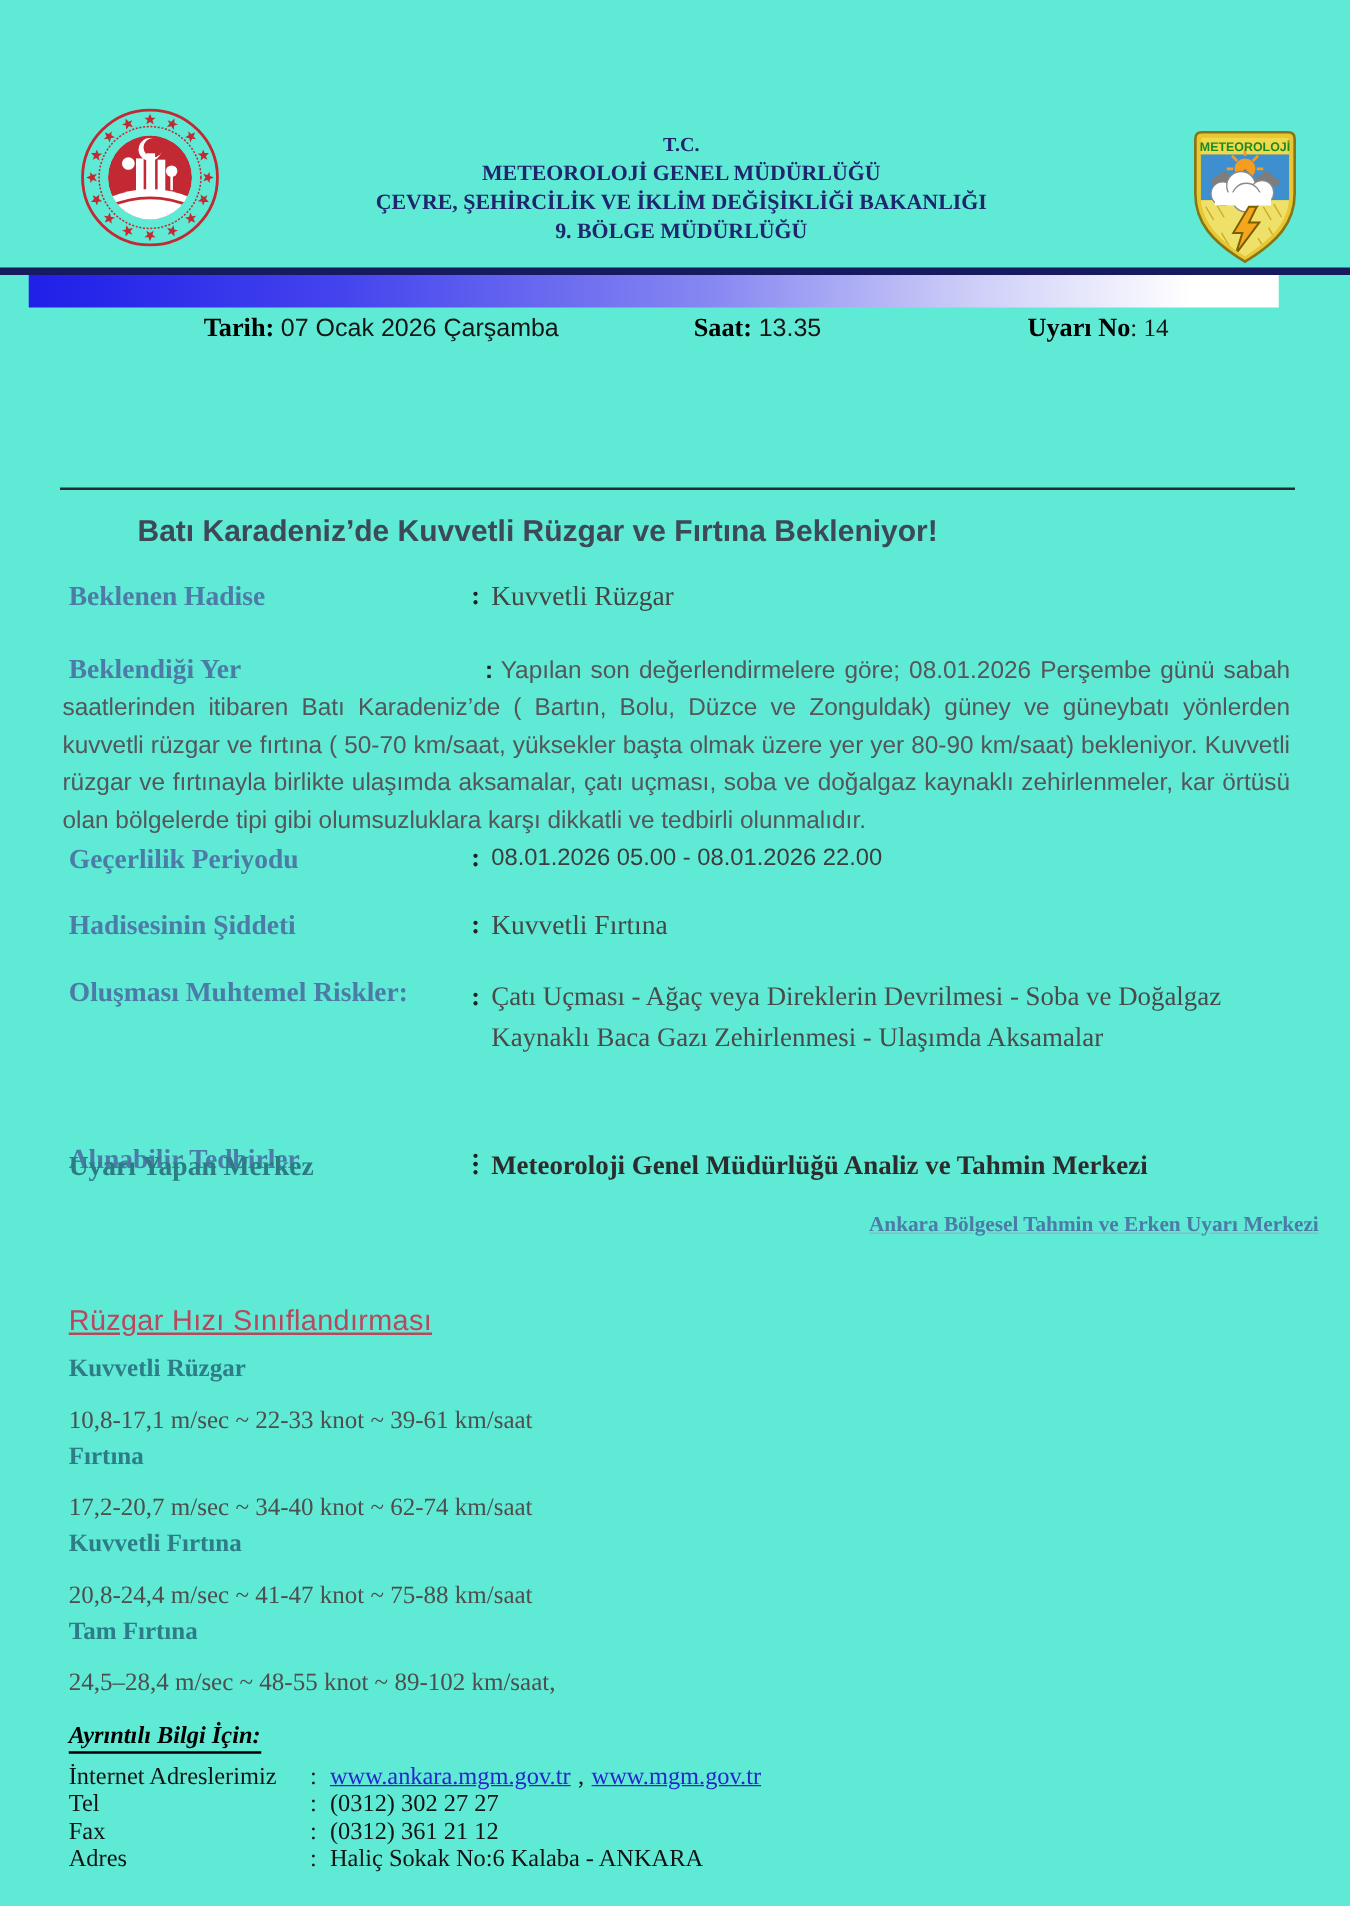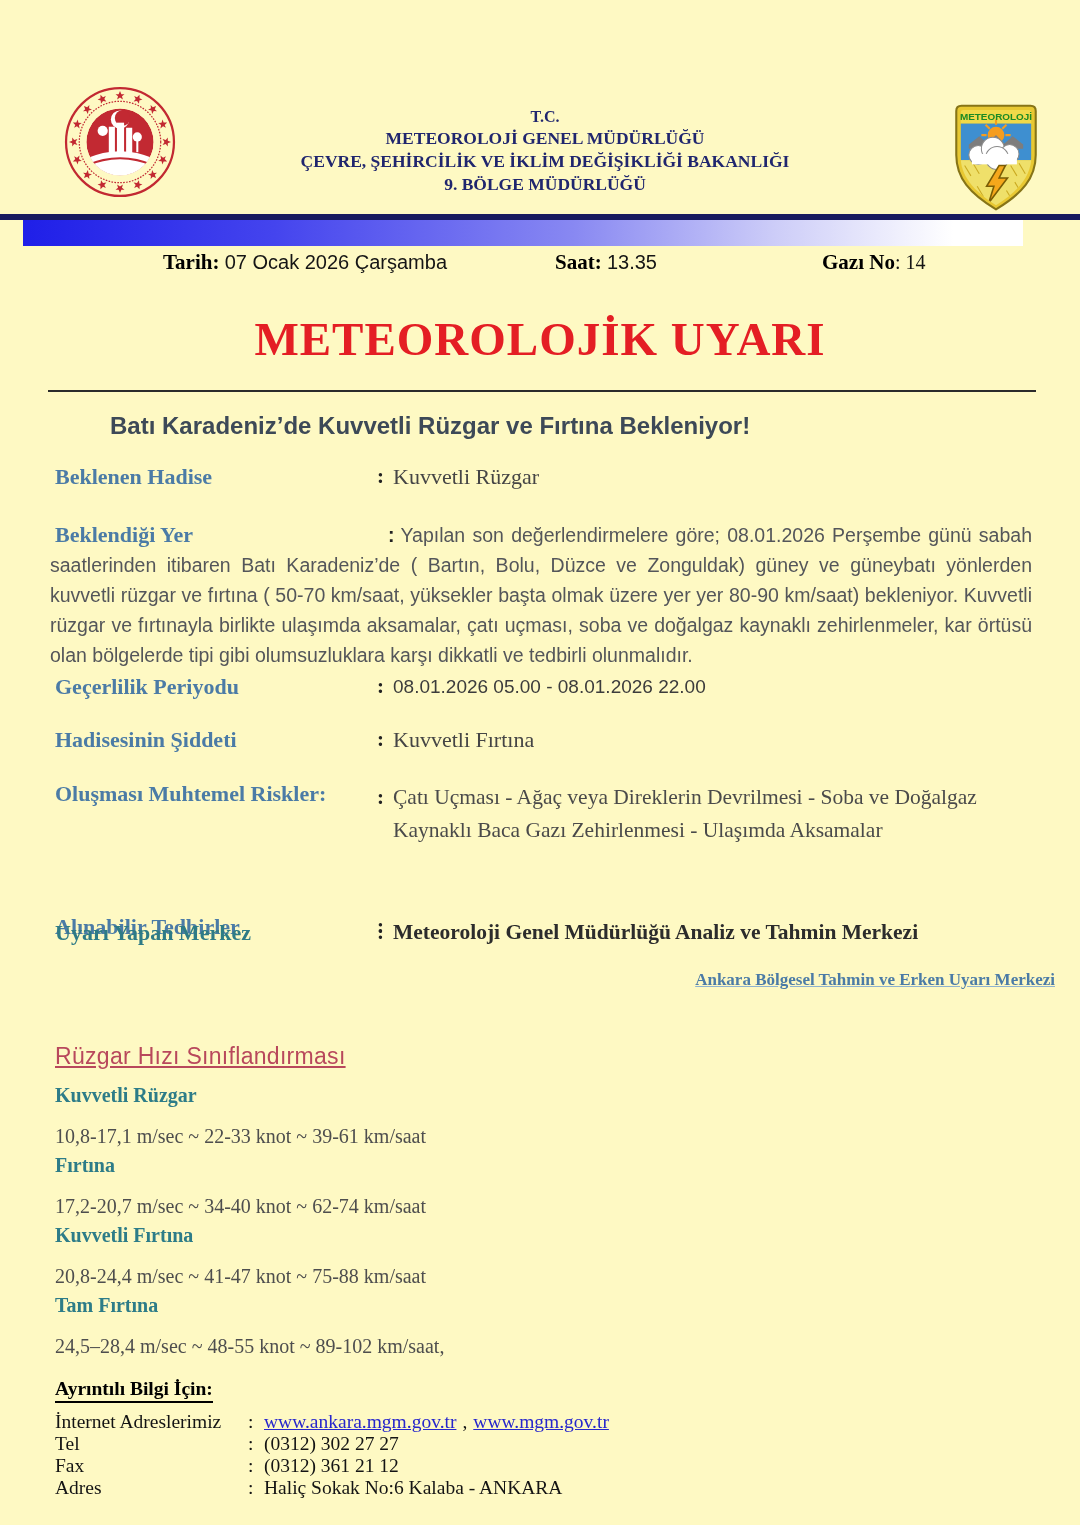--- a/index.html
+++ b/index.html
@@ -1,17 +1,17 @@
 <!DOCTYPE html>
 <html><head>
 <meta charset="utf-8">
 <style>
   html,body{margin:0;padding:0;background:#ffffff;}
   #page{
-    position:relative;width:1080px;height:1525px;background:#fef9c3;overflow:hidden;
+    position:relative;width:1080px;height:1525px;background:#5eead4;overflow:hidden;
     font-family:"Liberation Serif","DejaVu Serif",serif;color:#222;
   }
   .abs{position:absolute;}
   .sans{font-family:"Liberation Sans","DejaVu Sans",sans-serif;}
 
   
   .logo-left{left:64px;top:84px;width:112px;height:116px;}
   .hdr-center{left:190px;top:106px;width:710px;text-align:center;color:#20266e;font-weight:bold;}
   .hdr-tc{font-size:16px;line-height:21px;}
   .hdr-line{font-size:17.5px;line-height:23px;}
@@ -58,21 +58,21 @@
   
   .cls-heading{left:55px;top:1043px;font-size:23px;color:#b8485c;
     text-decoration:underline;letter-spacing:0.3px;}
   .cls-list{left:55px;top:1083px;width:900px;}
   .cls-name{font-weight:bold;font-size:20px;color:#2d7c88;line-height:24px;margin-bottom:17px;}
   .cls-range{font-size:20px;color:#4e4e4e;line-height:24px;margin-bottom:5px;}
 
   
   .footer{left:55px;top:1378px;width:980px;}
   .foot-heading{display:inline-block;font-weight:bold;font-size:19.5px;color:#000;
-    border-bottom:2px solid #000;padding-bottom:1px;}
+    border-bottom:2px solid #000;padding-bottom:1px;font-style:italic;}
   .foot-rows{margin-top:8px;}
   .foot-row{display:flex;line-height:22px;font-size:19.5px;color:#141414;}
   .foot-label{flex:0 0 193px;}
   .foot-colon{flex:0 0 16px;}
   .foot-link{color:#2626cc;text-decoration:underline;}
   .foot-sep{margin:0 6px;color:#141414;}
 </style>
 </head>
 <body>
 
@@ -173,24 +173,23 @@
       <text x="44" y="19" text-anchor="middle" font-size="9.5" font-weight="bold" font-family="Liberation Sans, DejaVu Sans, sans-serif" fill="#1b8a24">METEOROLOJİ</text>
     </svg>
   </div>
 
   <div class="abs navy-rule"></div>
   <div class="abs grad-bar"></div>
 
   <div class="abs infobar">
     <span class="info-item at163"><span class="info-label">Tarih:</span>&nbsp;<span class="info-val sans">07 Ocak 2026 Çarşamba</span></span>
     <span class="info-item at555"><span class="info-label">Saat:</span>&nbsp;<span class="info-val sans">13.35</span></span>
-    <span class="info-item at822"><span class="info-label">Gazı No</span><span class="info-val">: 14</span></span>
-  </div>
-
-  <div class="abs main-title">METEOROLOJİK UYARI</div>
+    <span class="info-item at822"><span class="info-label">Uyarı No</span><span class="info-val">: 14</span></span>
+  </div>
+
   <div class="abs title-rule"></div>
   <div class="abs subtitle sans">Batı Karadeniz’de Kuvvetli Rüzgar ve Fırtına Bekleniyor!</div>
 
   <div class="abs field-row" style="top:464px">
     <span class="f-label">Beklenen Hadise</span>
     <span class="f-colon">:</span>
     <span class="v-serif">Kuvvetli Rüzgar</span>
   </div>
 
   <div class="abs para sans">

